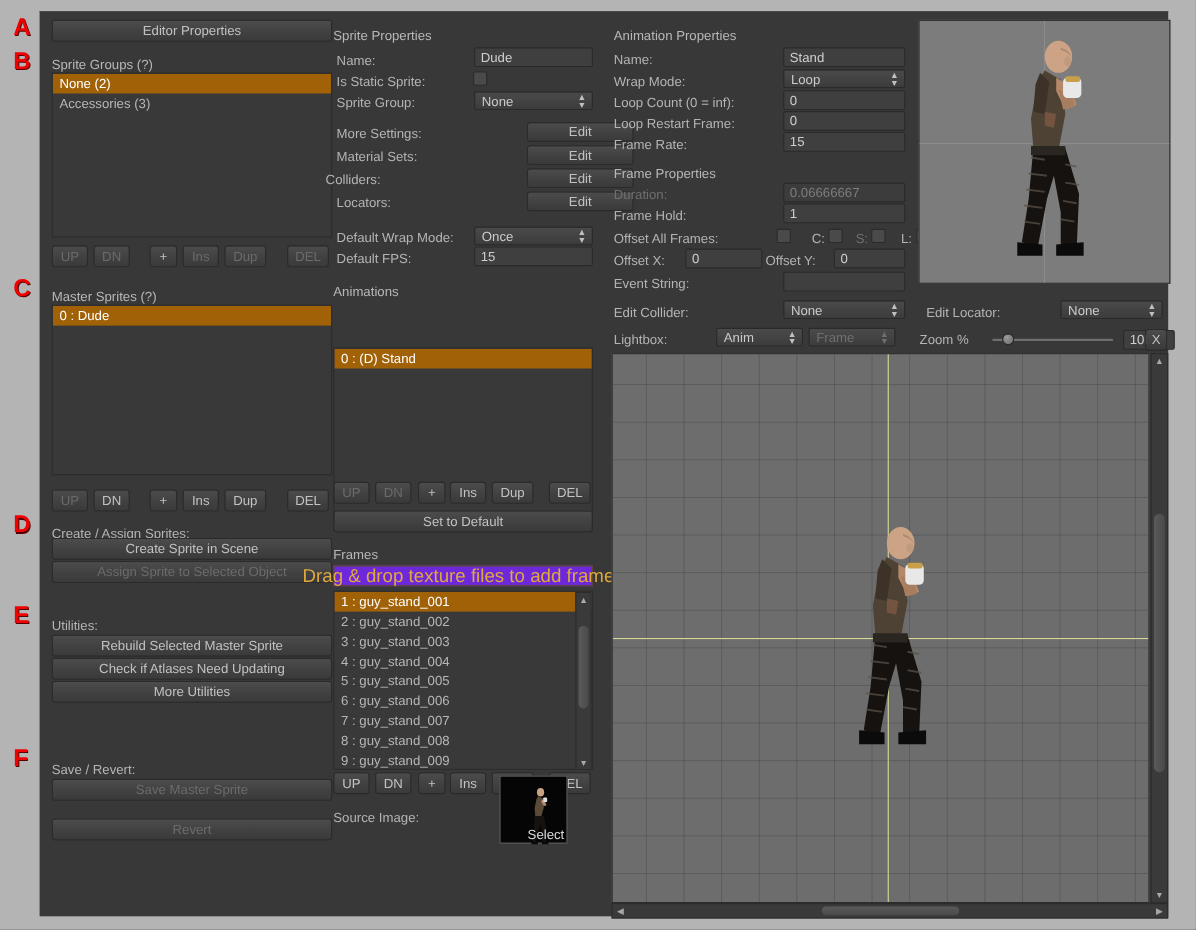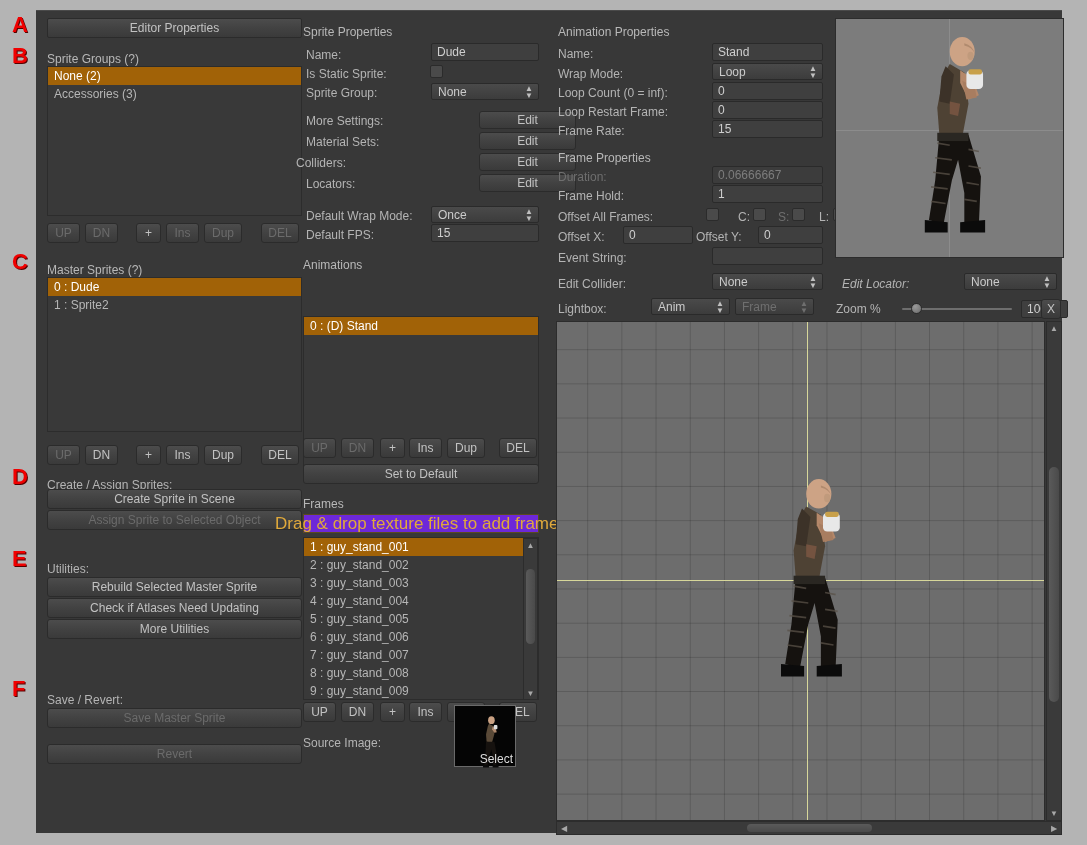--- a/index.html
+++ b/index.html
@@ -149,21 +149,20 @@
     <div class="btn disabled" style="position:absolute;left:38px;top:0;width:33px;height:20px;">DN</div>
     <div class="btn" style="position:absolute;left:89px;top:0;width:25px;height:20px;">+</div>
     <div class="btn disabled" style="position:absolute;left:119px;top:0;width:33px;height:20px;">Ins</div>
     <div class="btn disabled" style="position:absolute;left:157px;top:0;width:38px;height:20px;">Dup</div>
     <div class="btn disabled" style="position:absolute;left:214px;top:0;width:38px;height:20px;">DEL</div>
   </div>
 
   <div class="sectionhdr" style="position:absolute;left:11px;top:252px;">Master Sprites (?)</div>
   <div class="listbox" style="left:11px;top:266px;width:255px;height:155px;position:absolute;">
     <div class="listrow sel">0 : Dude</div>
-    <div class="listrow">1 : Sprite2</div>
   </div>
   <div style="position:absolute;left:11px;top:434px;">
     <div class="btn disabled" style="position:absolute;left:0;top:0;width:33px;height:20px;">UP</div>
     <div class="btn" style="position:absolute;left:38px;top:0;width:33px;height:20px;">DN</div>
     <div class="btn" style="position:absolute;left:89px;top:0;width:25px;height:20px;">+</div>
     <div class="btn" style="position:absolute;left:119px;top:0;width:33px;height:20px;">Ins</div>
     <div class="btn" style="position:absolute;left:157px;top:0;width:38px;height:20px;">Dup</div>
     <div class="btn" style="position:absolute;left:214px;top:0;width:38px;height:20px;">DEL</div>
   </div>
 
@@ -336,21 +335,21 @@
       <path d="M20 178 L20 190 L42 190 L42 180 Z" fill="#0b0b0b"></path>
       <path d="M54 180 L54 190 L78 190 L78 178 Z" fill="#0b0b0b"></path>
     </svg>
   </div>
 
   <div class="lbl" style="position:absolute;left:522px;top:266px;">Edit Collider:</div>
   <div class="popup" style="position:absolute;left:676px;top:262px;width:111px;height:17px;">
     <span>None</span>
     <span class="arrows">▲<br>▼</span>
   </div>
-  <div class="lbl" style="position:absolute;left:806px;top:266px;font-style:italic;">Edit Locator:</div>
+  <div class="lbl" style="position:absolute;left:806px;top:266px;">Edit Locator:</div>
   <div class="popup" style="position:absolute;left:928px;top:262px;width:93px;height:17px;">
     <span>None</span>
     <span class="arrows">▲<br>▼</span>
   </div>
 
   <div class="lbl" style="position:absolute;left:522px;top:291px;">Lightbox:</div>
   <div class="popup" style="position:absolute;left:615px;top:287px;width:79px;height:17px;">
     <span>Anim</span>
     <span class="arrows">▲<br>▼</span>
   </div>

